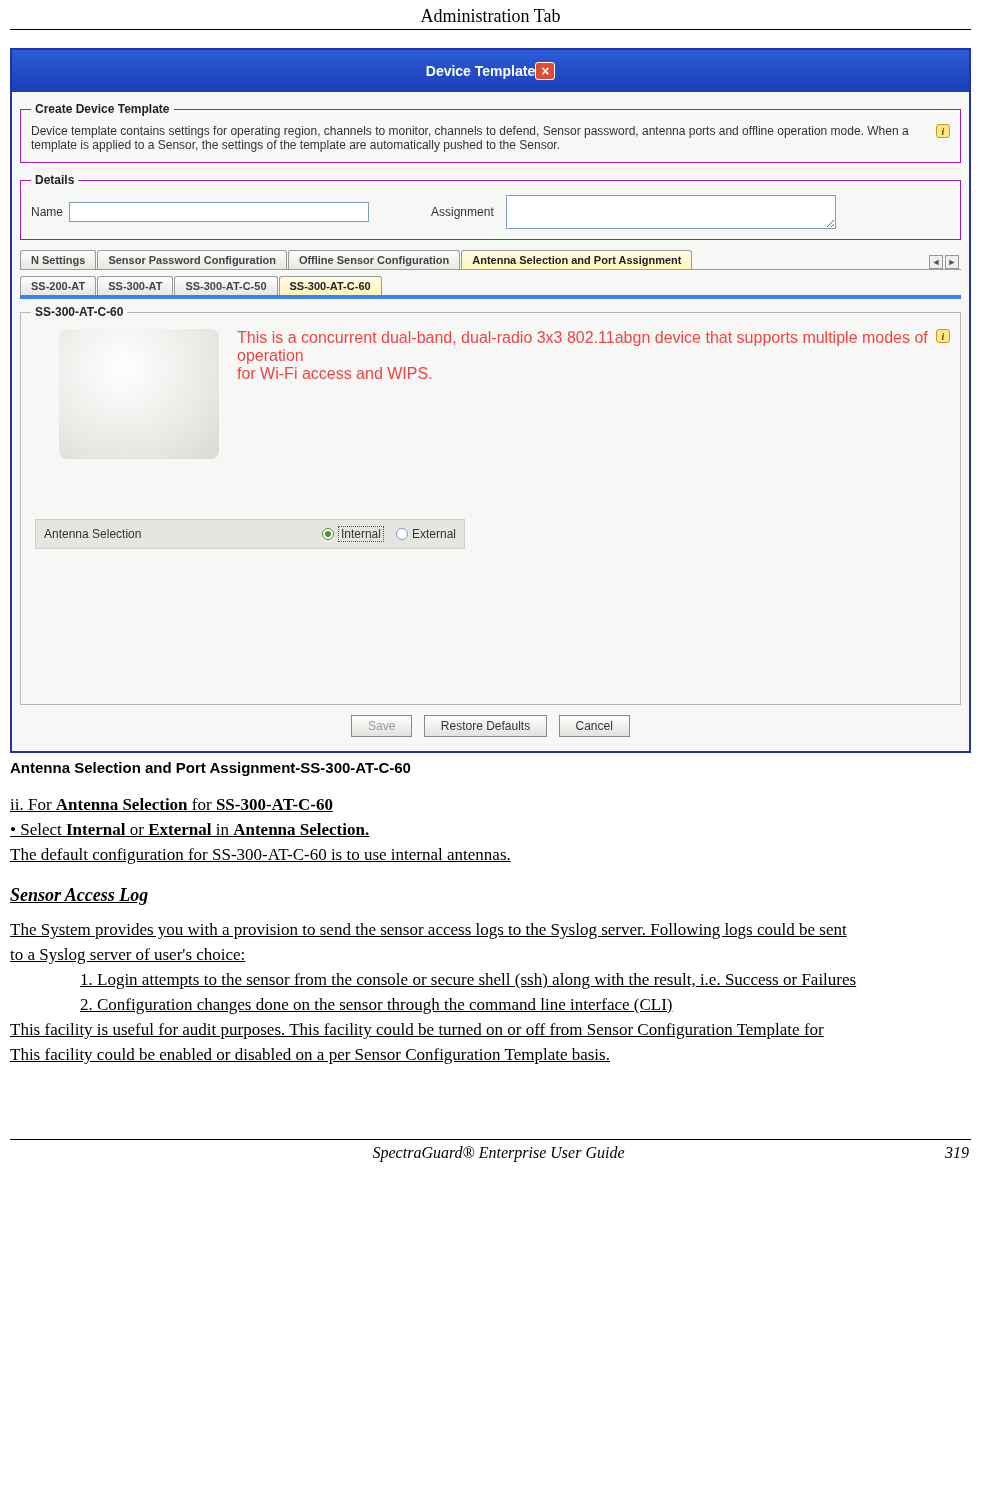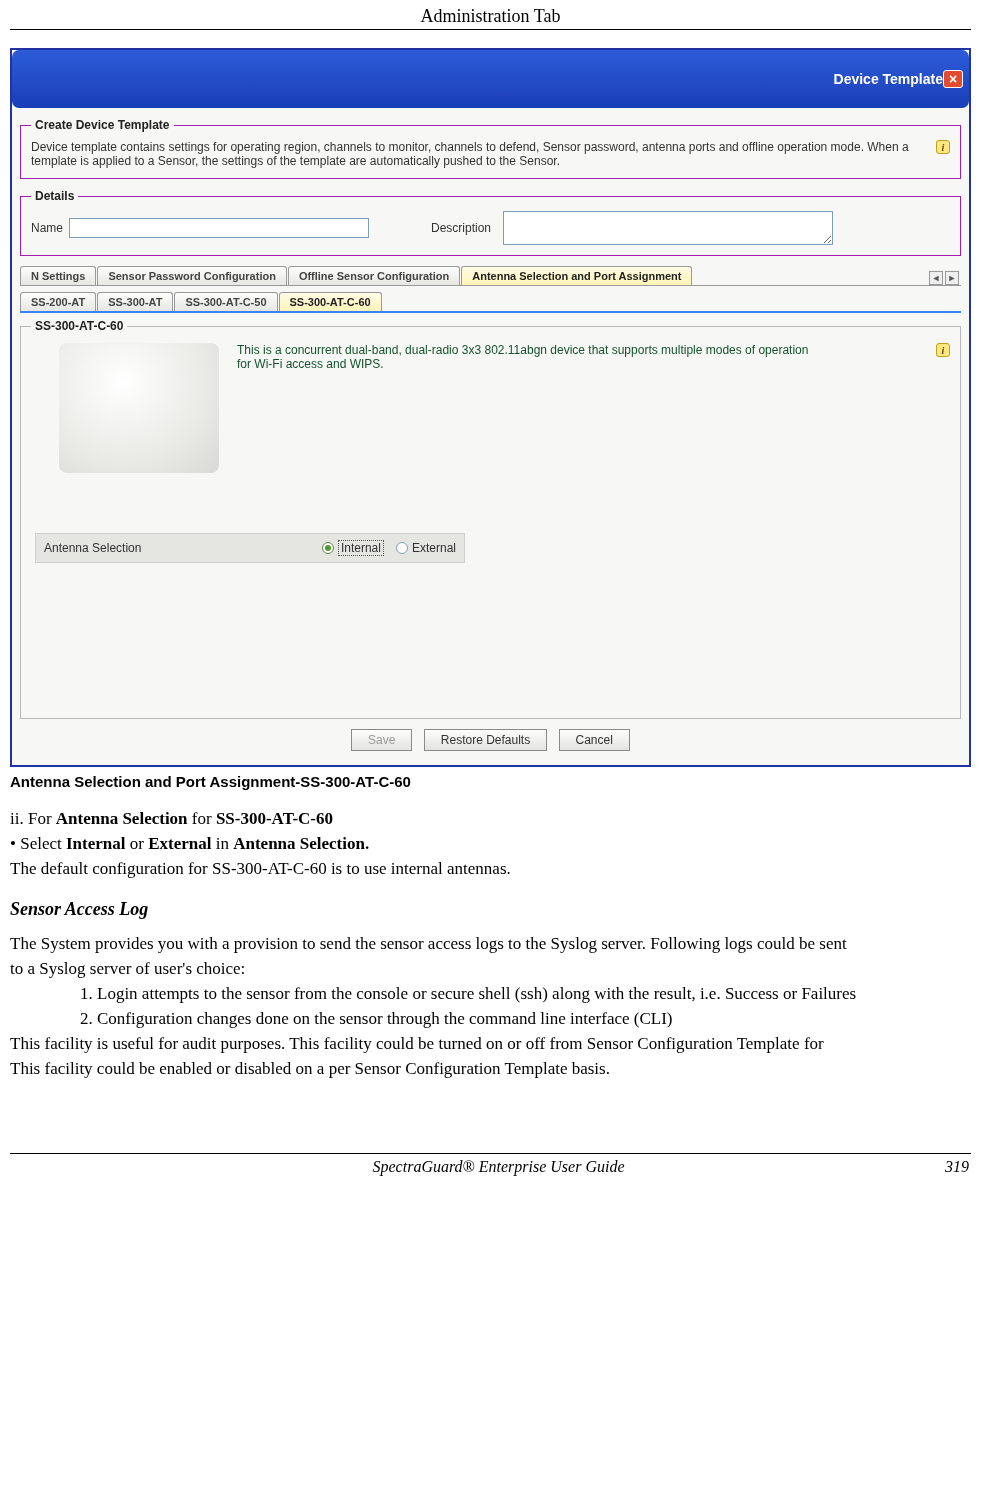--- a/index.html
+++ b/index.html
@@ -25,25 +25,24 @@
   .screenshot {
     margin: 0 10px;
     border: 2px solid #2034a6;
   }
   .titlebar {
     background: linear-gradient(to bottom, #2d5cd8, #1a3fb7);
     color: #fff;
     font-family: Tahoma, Verdana, sans-serif;
     font-weight: bold;
     font-size: 14px;
-    padding: 20px 6px;
-    display: flex;
-    justify-content: flex-end;
-    align-items: center;
-    border-radius: 7px;
+    padding: 12px 6px;
+    display: flex;
+    justify-content: center;
+    align-items: center;
   }
   .close-btn {
     width: 20px;
     height: 18px;
     background: #e24b2e;
     border: 1px solid #fff;
     border-radius: 3px;
     color: #fff;
     font-weight: bold;
     font-size: 14px;
@@ -139,21 +138,21 @@
     background: #eee;
     font-size: 9px;
     display: flex;
     align-items: center;
     justify-content: center;
     color: #555;
   }
   .tabs2 {
     display: flex;
     align-items: flex-end;
-    border-bottom: 2px solid #3b82f6;
+    border-bottom: 4px solid #3b82f6;
     margin-top: 6px;
   }
   .content-fieldset {
     border: 1px solid #b8b8b8;
     margin: 6px 0 0 0;
     padding: 10px 10px 10px 10px;
     min-height: 400px;
     position: relative;
   }
   .content-fieldset legend {
@@ -166,22 +165,22 @@
   .device-img-ph {
     float: left;
     width: 160px;
     height: 130px;
     margin: 0 18px 0 28px;
     background: radial-gradient(ellipse at 40% 30%, #ffffff, #e8e8e4 65%, #d8d8d4);
     border-radius: 8px;
     position: relative;
   }
   .device-text {
-    font-size: 12px;
-    color: #14532d;
+    font-size: 16px;
+    color: #ef4444;
     padding-top: 0;
   }
   .antenna-row {
     background: #e5e5e1;
     border: 1px solid #cfcfcb;
     padding: 6px 8px;
     display: flex;
     align-items: center;
     gap: 28px;
     width: 430px;
@@ -219,21 +218,21 @@
     font-weight: bold;
     font-size: 15px;
     margin: 6px 10px 18px 10px;
   }
   .body-text {
     font-family: Georgia, 'Times New Roman', serif;
     font-size: 17px;
     line-height: 1.35;
     margin: 0 10px;
   }
-  .body-text p { margin: 0 0 2px 0; }
+  .body-text p { margin: 0 0 2px 0; text-decoration: underline; }
   .body-text .heading {
     font-style: italic;
     font-weight: bold;
     font-size: 18px;
     margin: 16px 0 12px 0;
   }
   .indent1 { padding-left: 70px; text-indent: 0; }
   .footer-gap { height: 70px; }
   .footer-rule {
     border-top: 1px solid #000;
@@ -276,21 +275,21 @@
       <span class="info-icon">i</span>
       <div>Device template contains settings for operating region, channels to monitor, channels to defend, Sensor password, antenna ports and offline operation mode. When a template is applied to a Sensor, the settings of the template are automatically pushed to the Sensor.</div>
     </fieldset>
 
     <fieldset>
       <legend>Details</legend>
       <div class="details-row">
         <label>Name</label>
         <input class="txt name" style="">
         <div style="width:50px"></div>
-        <label>Description</label>
+        <label>Assignment</label>
         <textarea class="txt desc" style=""></textarea>
       </div>
     </fieldset>
 
     <div class="tabs1">
       <div class="tab">N Settings</div>
       <div class="tab">Sensor Password Configuration</div>
       <div class="tab">Offline Sensor Configuration</div>
       <div class="tab active">Antenna Selection and Port Assignment</div>
       <div class="scroll-arrows">

